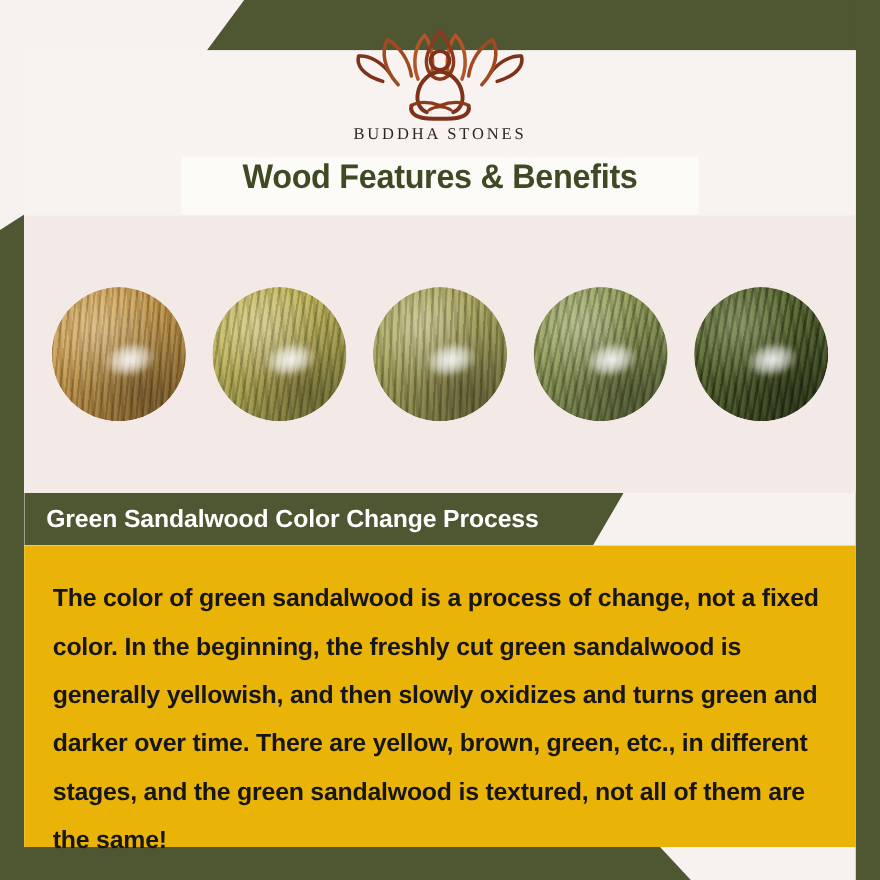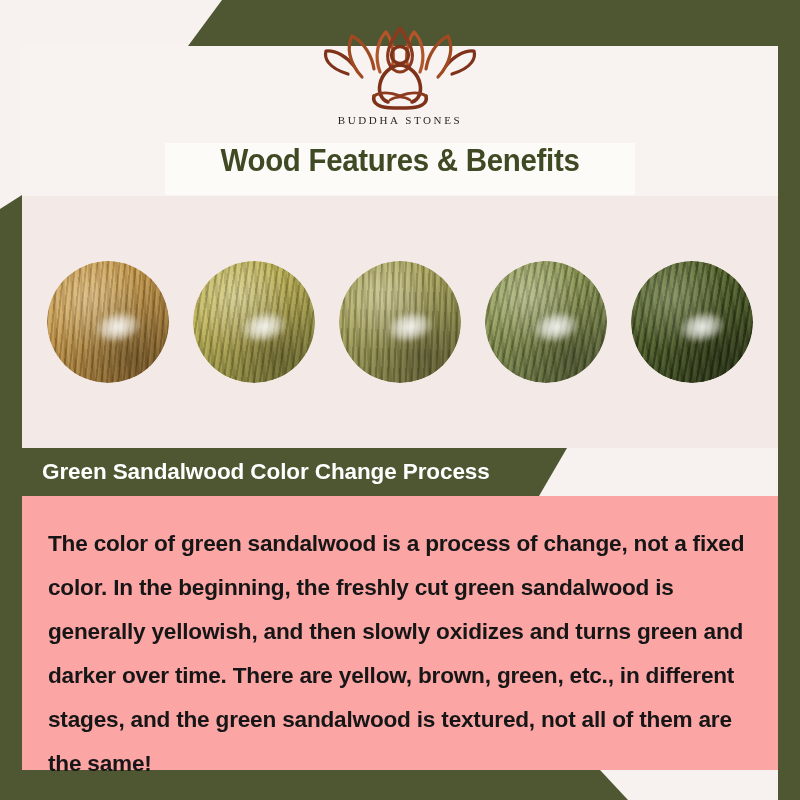--- a/index.html
+++ b/index.html
@@ -42,21 +42,21 @@
     background:#F8F3F0;
   }
   .logo-wrap {
     position:absolute; left:0; right:0; top:-24px;
     display:flex; flex-direction:column; align-items:center;
   }
   .logo-mark { width:172px; height:88px; display:block; }
   .logo-text {
     margin-top:4px;
     font-family:"Liberation Serif", serif;
-    font-size:11px;
+    font-size:15px;
     letter-spacing:2.6px;
     color:#2F2520;
     font-weight:400;
   }
 
   
   .title-band {
     position:absolute; left:165px; top:143px;
     width:470px; height:52px;
     background:#FDFBF8;
@@ -126,21 +126,21 @@
     color:#FFFFFF;
     font-size:22.5px;
     font-weight:bold;
     letter-spacing:-0.1px;
     white-space:nowrap;
   }
 
   
   .textbox {
     position:absolute; left:22px; top:496px; right:22px; bottom:30px;
-    background:#fca5a5;
+    background:#eab308;
   }
   .textbox-inner {
     position:absolute; left:26px; right:24px; top:26px;
   }
   .body-para {
     font-size:22.6px;
     line-height:44px;
     color:#161616;
     font-weight:bold;
     letter-spacing:-0.2px;

